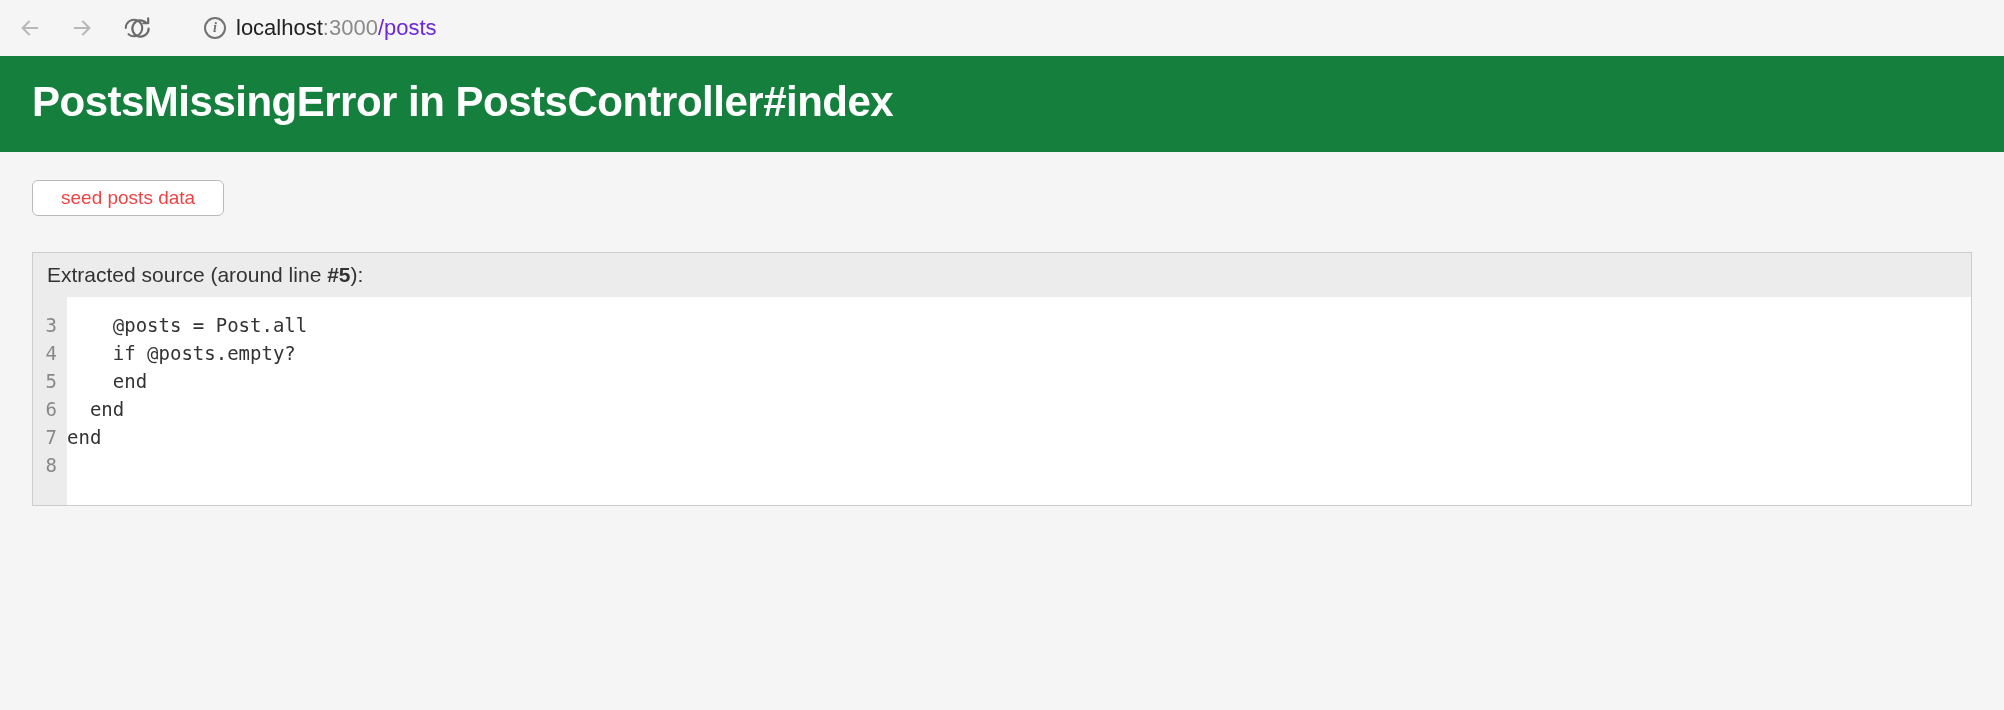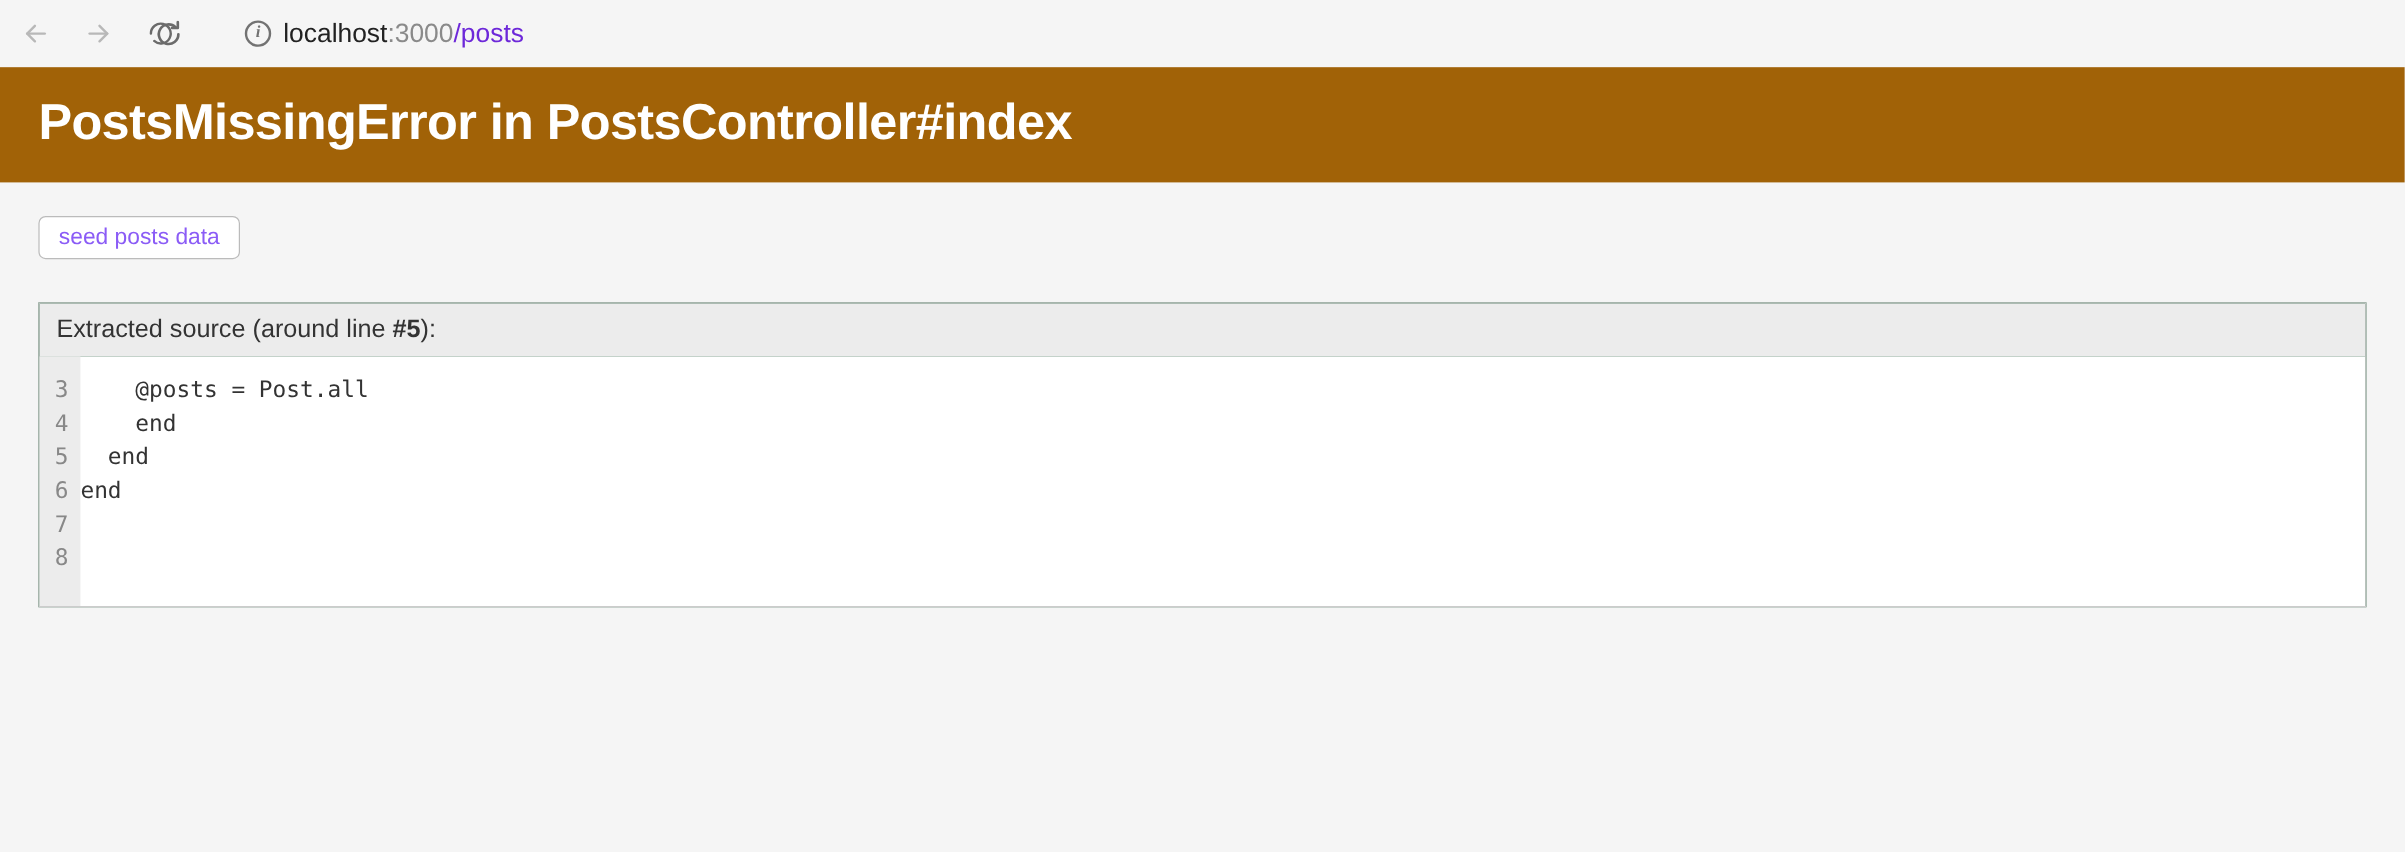--- a/index.html
+++ b/index.html
@@ -53,21 +53,21 @@
     }
     .url-text {
       font-size: 22px;
       color: #222;
     }
     .url-host { color: #222; }
     .url-port { color: #8a8a8a; }
     .url-path { color: #6d28d9; }
 
     .error-header {
-      background: #a16207;
+      background: #15803d;
       padding: 22px 32px 26px;
     }
     .error-header h1 {
       color: #fff;
       font-size: 42px;
       font-weight: 700;
       letter-spacing: -0.5px;
     }
 
     .content {
@@ -76,31 +76,31 @@
     .exception-name {
       color: #c52f24;
       font-size: 32px;
       font-weight: 700;
       margin-bottom: 14px;
     }
     .action-button {
       background: #fff;
       border: 1px solid #bbb;
       border-radius: 6px;
-      padding: 6px 16px;
+      padding: 6px 28px;
       font-size: 19px;
-      color: #8b5cf6;
+      color: #ef4444;
       cursor: pointer;
       font-family: inherit;
     }
 
     .source-box {
       margin-top: 36px;
       border: 1px solid #ccc;
-      background: #14532d;
+      background: #ec4899;
     }
     .source-header {
       padding: 10px 14px;
       font-size: 21px;
       color: #333;
       background: #ececec;
     }
     .source-header .bold { font-weight: 700; }
     .source-code {
       display: flex;
@@ -189,19 +189,20 @@
       <div class="line-numbers" id="line-numbers">
           <div>3</div>
           <div>4</div>
           <div>5</div>
           <div>6</div>
           <div>7</div>
           <div>8</div>
         </div>
       <div class="code-lines" id="code-lines">
           <div class="line">    @posts = Post.all</div>
+          <div class="line">    if @posts.empty?</div>
           <div class="line">    end</div>
           <div class="line">  end</div>
           <div class="line">end</div>
         </div>
     </div>
   </div>
 </div>
 
 </body></html>

